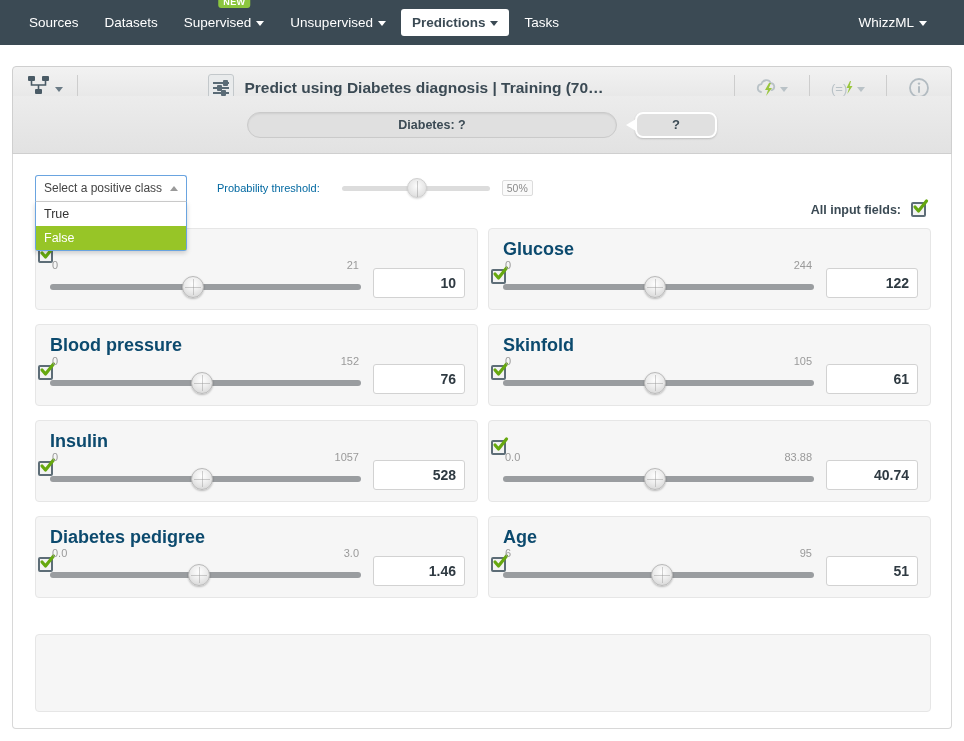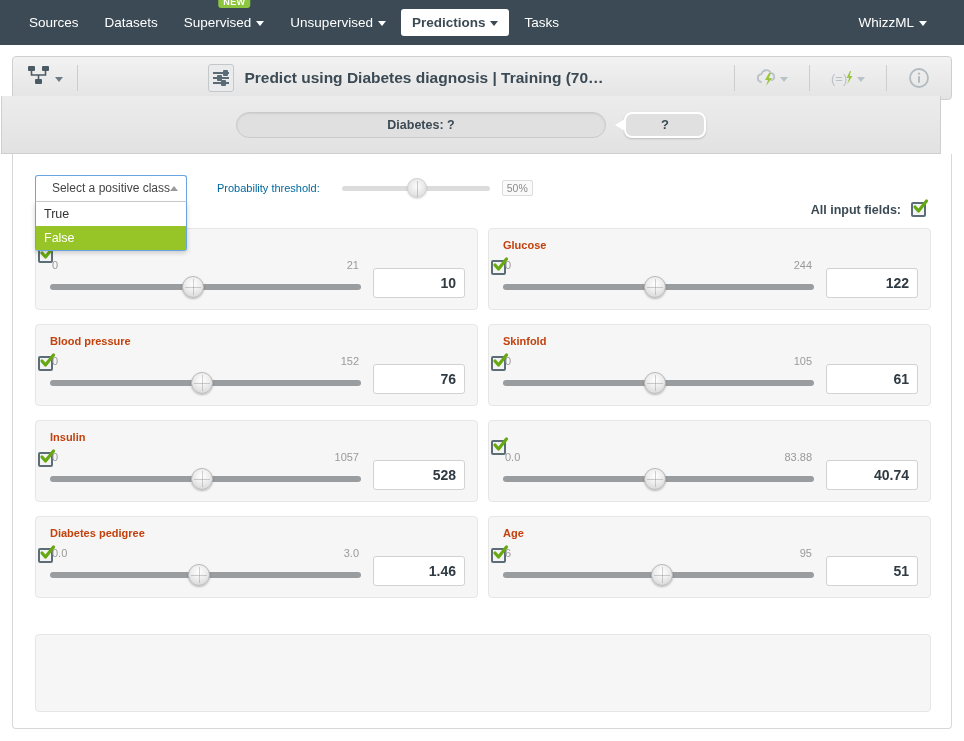--- a/index.html
+++ b/index.html
@@ -33,21 +33,21 @@
   }
   .nav-item.active .caret { border-top-color: #3b4a54; }
   .new-badge {
     position: absolute; top: -13px; left: 50%; transform: translateX(-18%);
     background: #8cc63e; color: #fff; font-size: 9px; font-weight: bold;
     padding: 1px 5px; border-radius: 3px; letter-spacing: .3px;
   }
 
   
   .titlebar {
-    position: absolute; left: 12px; top: 56px; width: 940px; height: 44px;
+    position: absolute; left: 12px; top: 66px; width: 940px; height: 44px;
     background: linear-gradient(#f2f2f2, #e4e4e4);
     border: 1px solid #cfcfcf; border-radius: 4px;
     display: flex; align-items: center; gap: 10px;
   }
   .tb-left { display:flex; align-items:center; padding-left: 14px; gap: 4px; }
   .tb-sep { width:1px; height: 26px; background:#cdcdcd; margin: 0 10px; }
   .tb-center {
     flex: 1; display: flex; align-items: center; justify-content: center; gap: 10px;
     overflow: hidden;
   }
@@ -69,21 +69,21 @@
   .slidersq i::after {
     content:''; position:absolute; top:-2px; width:5px; height:6px; background:#5a6b76;
     border-radius:1px;
   }
   .slidersq i:nth-child(1)::after { left: 62%; }
   .slidersq i:nth-child(2)::after { left: 20%; }
   .slidersq i:nth-child(3)::after { left: 48%; }
 
   
   .objective-wrap {
-    position: absolute; left: 1px; top: 96px; width: 940px; height: 58px;
+    position: absolute; left: 12px; top: 96px; width: 940px; height: 58px;
     background: linear-gradient(#ececec, #e2e2e2);
     border-left: 1px solid #cfcfcf; border-right: 1px solid #cfcfcf;
     border-bottom: 1px solid #cfcfcf;
     display: flex; align-items: center; justify-content: center;
   }
   .obj-bar {
     width: 370px; height: 26px; background: #e0e0e0;
     border: 1px solid #cacaca; border-radius: 13px;
     display: flex; align-items: center; justify-content: center;
     font-size: 12.5px; font-weight: bold; color: #3b4a54;
@@ -115,21 +115,21 @@
     position: absolute; left: 0; top: 14px; width: 100%; height: 40px;
     display: flex; align-items: center;
   }
   .select-holder { position: relative; margin-left: 22px; width: 152px; }
   .select-box {
     height: 27px; border: 1px solid #6aa4e0; border-bottom: 1px solid #cfcfcf;
     background: #fff; border-radius: 3px 3px 0 0;
     display: flex; align-items: center; padding: 0 8px;
     font-size: 12px; color: #444;
   }
-  .select-box .lbl { flex: 1; text-align: right; }
+  .select-box .lbl { flex: 1; }
   .up-caret {
     width:0;height:0;border-left:4px solid transparent;border-right:4px solid transparent;
     border-bottom: 5px solid #9a9a9a;
   }
   .select-menu {
     position: absolute; left: 0; top: 27px; width: 152px;
     background: #fff; border: 1px solid #6aa4e0; border-top: none;
     border-radius: 0 0 3px 3px; z-index: 50;
     box-shadow: 0 2px 5px rgba(0,0,0,.18);
   }
@@ -167,21 +167,21 @@
   
   .grid {
     position: absolute; left: 22px; top: 74px; width: 896px;
     display: grid; grid-template-columns: 1fr 1fr; gap: 14px 10px;
   }
   .card {
     background: #f6f6f6; border: 1px solid #e6e6e6; border-radius: 4px;
     height: 82px; position: relative; padding: 10px 14px 0 14px;
   }
   .card-name {
-    font-size: 11px; font-weight: bold; color: #c2410c;
+    font-size: 18px; font-weight: bold; color: #0c4a6e;
   }
   .card-chk { position: absolute; right: 12px; top: 9px; }
   .card-body {
     position: absolute; left: 14px; right: 12px; top: 32px; bottom: 8px;
     display: flex; align-items: flex-end; gap: 12px;
   }
   .sl-wrap { flex: 1; position: relative; height: 42px; }
   .sl-min, .sl-max {
     position: absolute; top: 0; font-size: 11px; color: #9a9a9a;
   }

